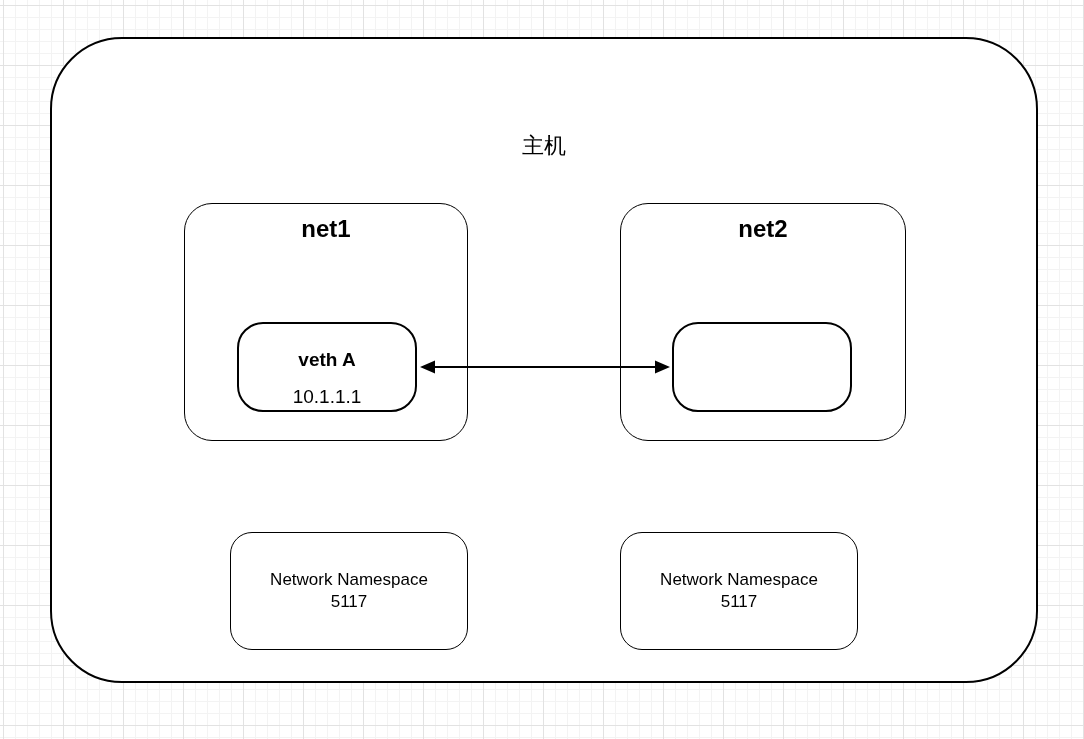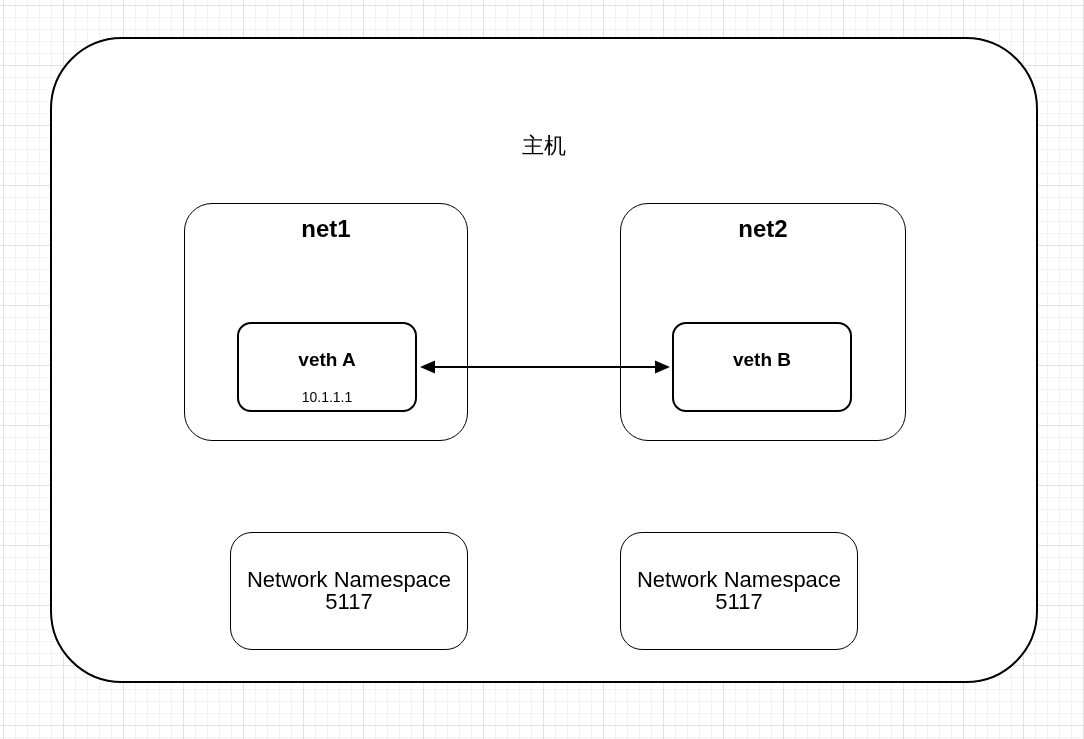--- a/index.html
+++ b/index.html
@@ -55,59 +55,59 @@
     left: 0; right: 0; top: 13px;
     text-align: center;
     font-size: 24px;
     font-weight: bold;
     line-height: 24px;
   }
 
   .veth-box {
     background: #ffffff;
     border: 2px solid #000000;
-    border-radius: 14px;
+    border-radius: 26px;
     width: 180px; height: 90px;
     top: 322px;
   }
   .veth-box.left  { left: 237px; }
   .veth-box.right { left: 672px; }
   .veth-name {
     position: absolute;
     left: 0; right: 0; top: 24px;
     text-align: center;
     font-size: 19px;
     font-weight: bold;
     line-height: 24px;
   }
   .veth-ip {
     position: absolute;
     left: 0; right: 0; top: 63px;
     text-align: center;
-    font-size: 14px;
+    font-size: 19px;
     line-height: 20px;
   }
 
   .connector {
     left: 419px; top: 356px;
     width: 252px; height: 22px;
   }
 
   .ns-box {
     background: #ffffff;
     border: 1.5px solid #000000;
     border-radius: 22px;
     width: 238px; height: 118px;
     top: 532px;
     display: flex;
     flex-direction: column;
     align-items: center;
     justify-content: center;
     text-align: center;
-    font-size: 22px;
+    font-size: 17px;
     line-height: 22px;
   }
   .ns-box.left  { left: 230px; }
   .ns-box.right { left: 620px; }
 </style>
 </head>
 <body>
 
 <div class="canvas">
 
@@ -124,21 +124,20 @@
   <div class="abs net-box right">
     <div class="net-label">net2</div>
   </div>
 
   <div class="abs veth-box left">
     <div class="veth-name">veth A</div>
     <div class="veth-ip">10.1.1.1</div>
   </div>
 
   <div class="abs veth-box right">
-    <div class="veth-name">veth B</div>
   </div>
 
   <svg class="abs connector" width="252" height="22" viewBox="0 0 252 22" aria-hidden="true">
     <line x1="12" y1="11" x2="240" y2="11" stroke="#000000" stroke-width="2"></line>
     <polygon points="1,11 16,4.5 16,17.5" fill="#000000"></polygon>
     <polygon points="251,11 236,4.5 236,17.5" fill="#000000"></polygon>
   </svg>
 
   <div class="abs ns-box left">
     <div>Network Namespace</div>

